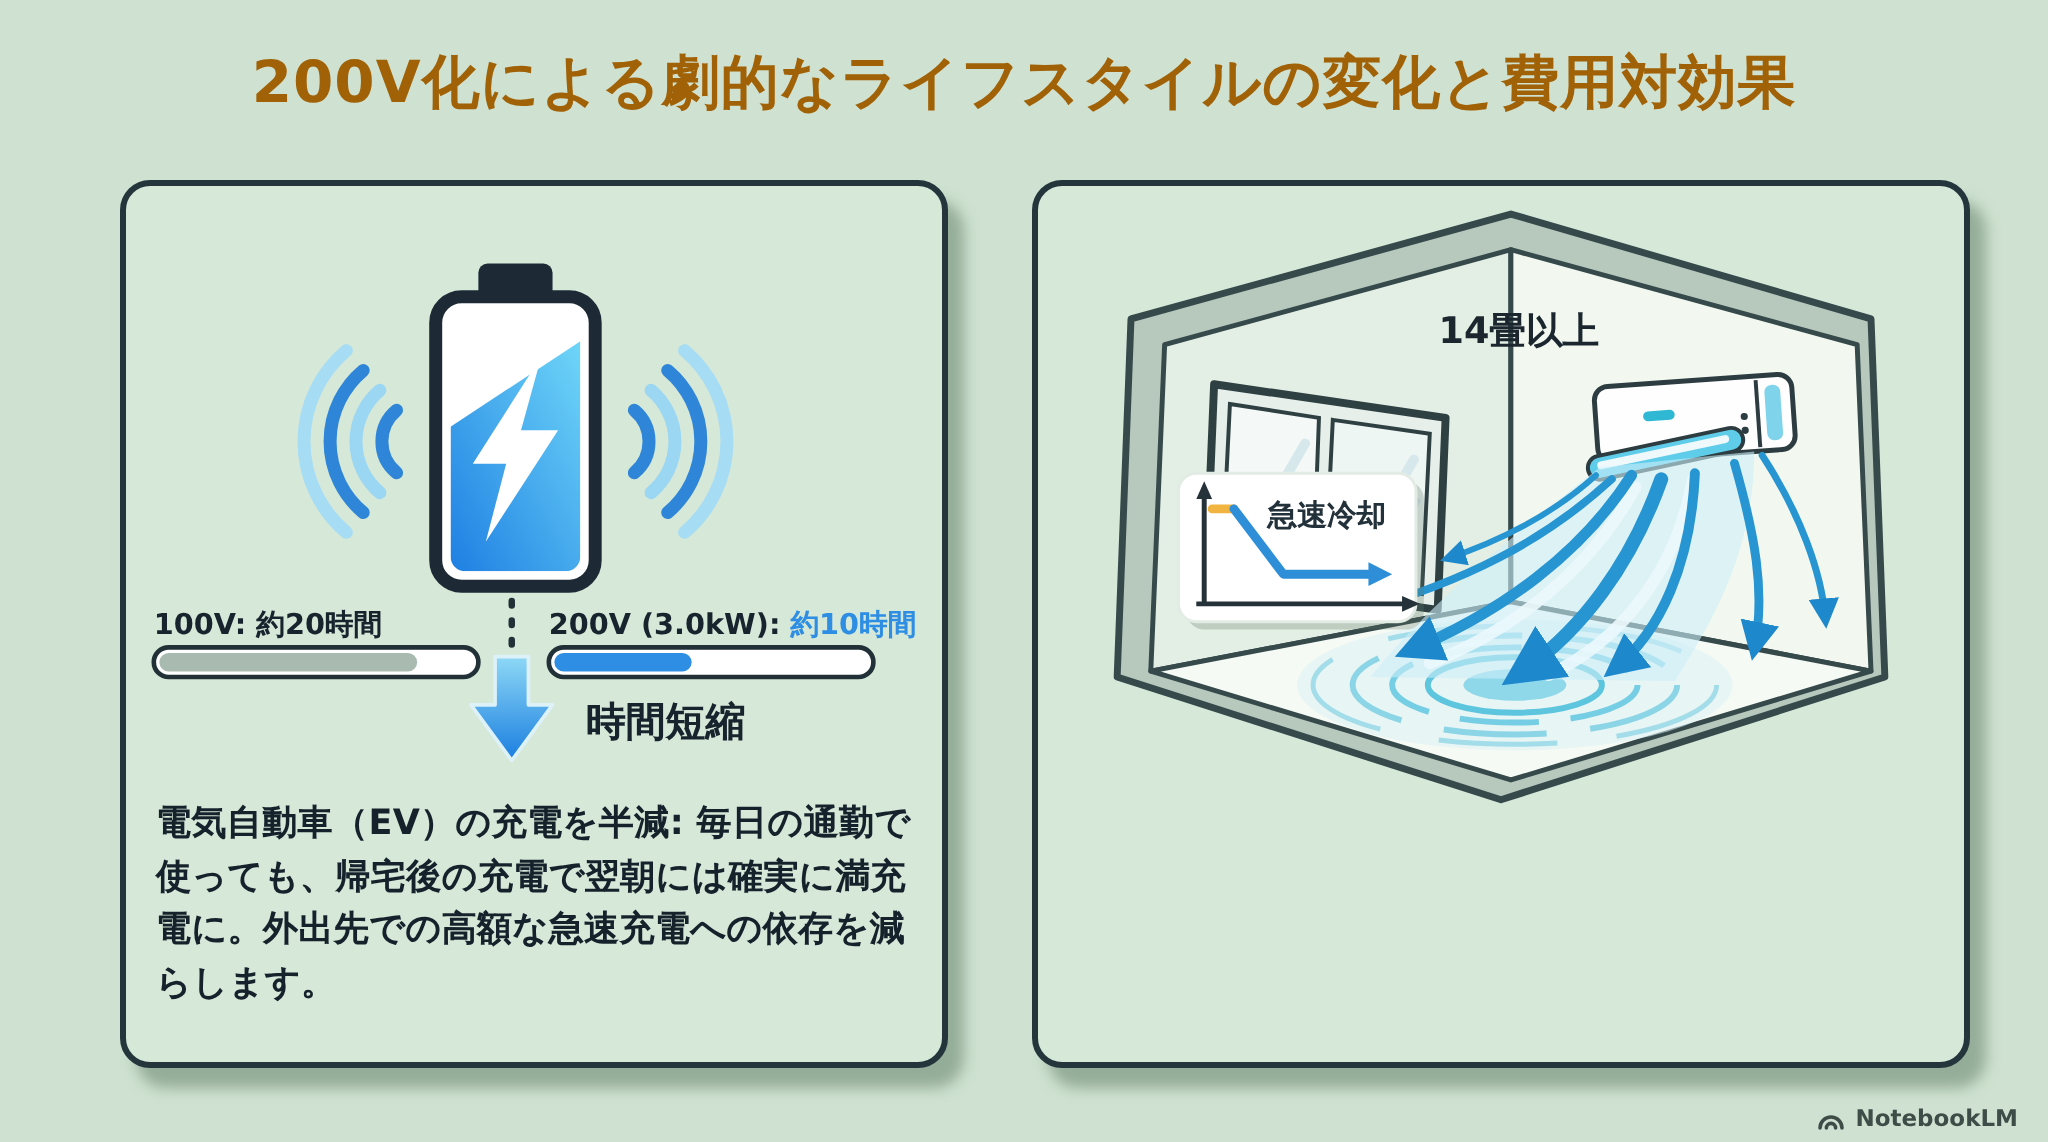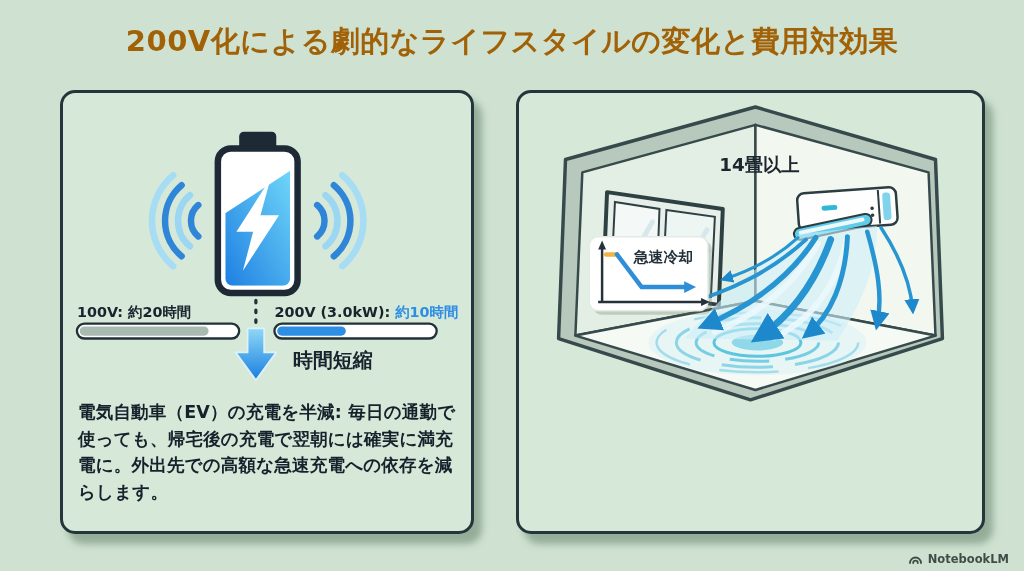--- a/index.html
+++ b/index.html
@@ -22,21 +22,21 @@
   .card-right{left:516px;width:469px;height:444px;}
   .illu{display:block;}
   .desc{
     margin:6px 13px 0 15px;
     font-size:17.5px;font-weight:700;line-height:1.52;color:#15212b;
     letter-spacing:0.2px;
   }
   .card-right .desc{margin:2px 14px 0 17px;}
   .footer{
     position:absolute;right:15px;bottom:5px;
-    display:flex;align-items:center;gap:5px;
+    display:flex;align-items:flex-end;gap:5px;
     color:#3f4d49;font-size:11.5px;font-weight:600;
   }
   svg text{font-family:"DejaVu Sans",sans-serif;}
 </style>
 </head>
 <body>
 
 <div class="page">
 
   <h1 class="title">200V化による劇的なライフスタイルの変化と費用対効果</h1>

